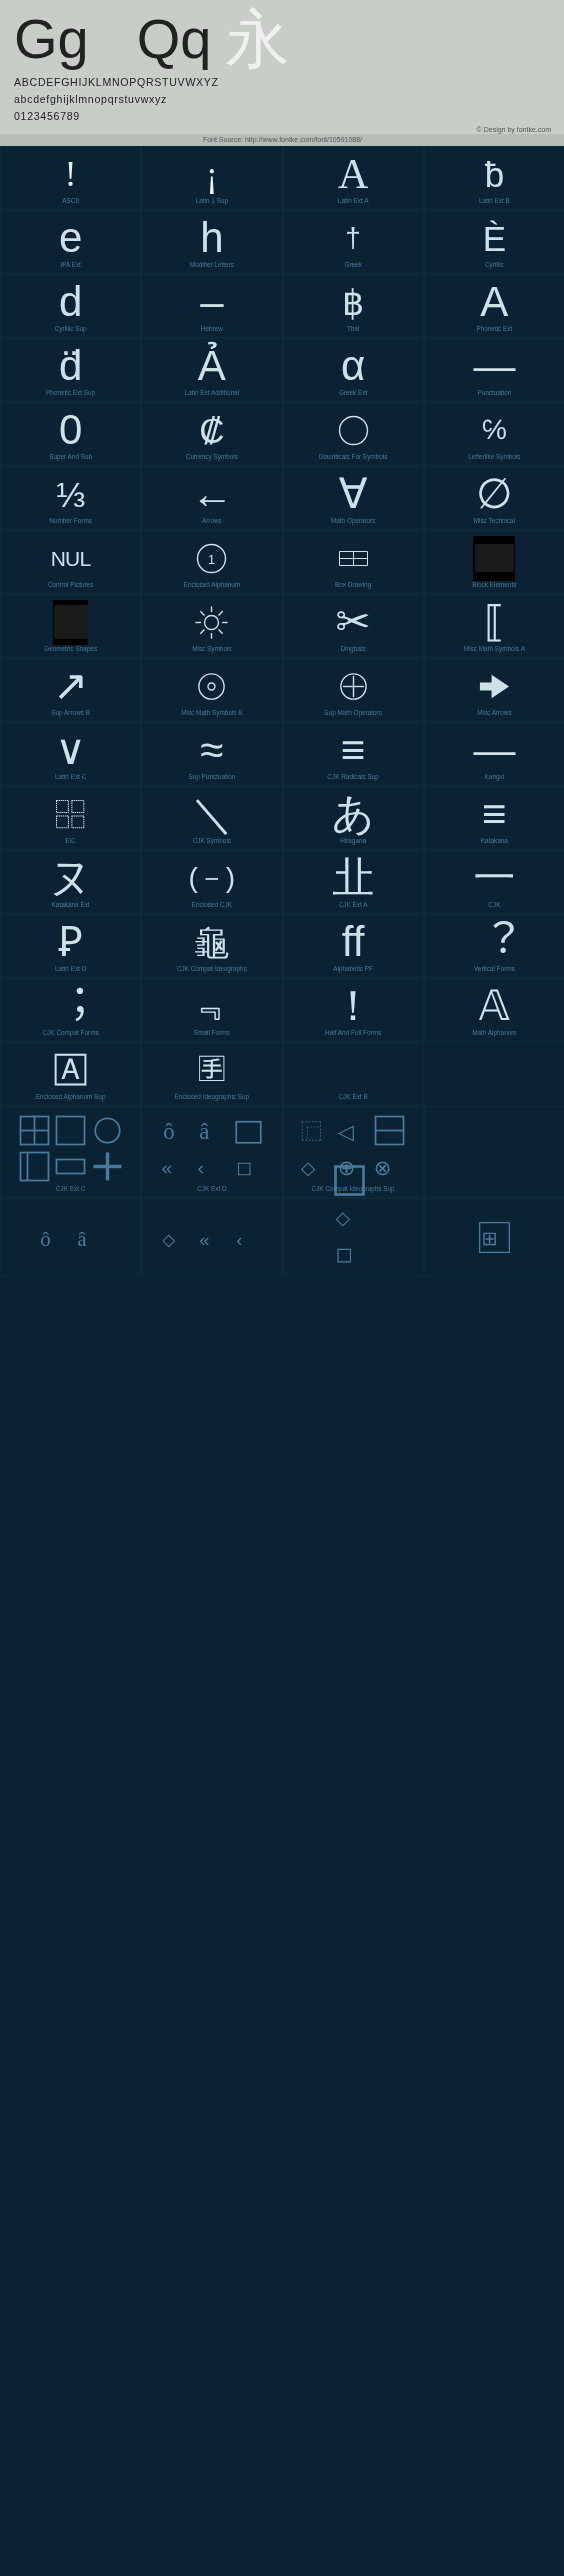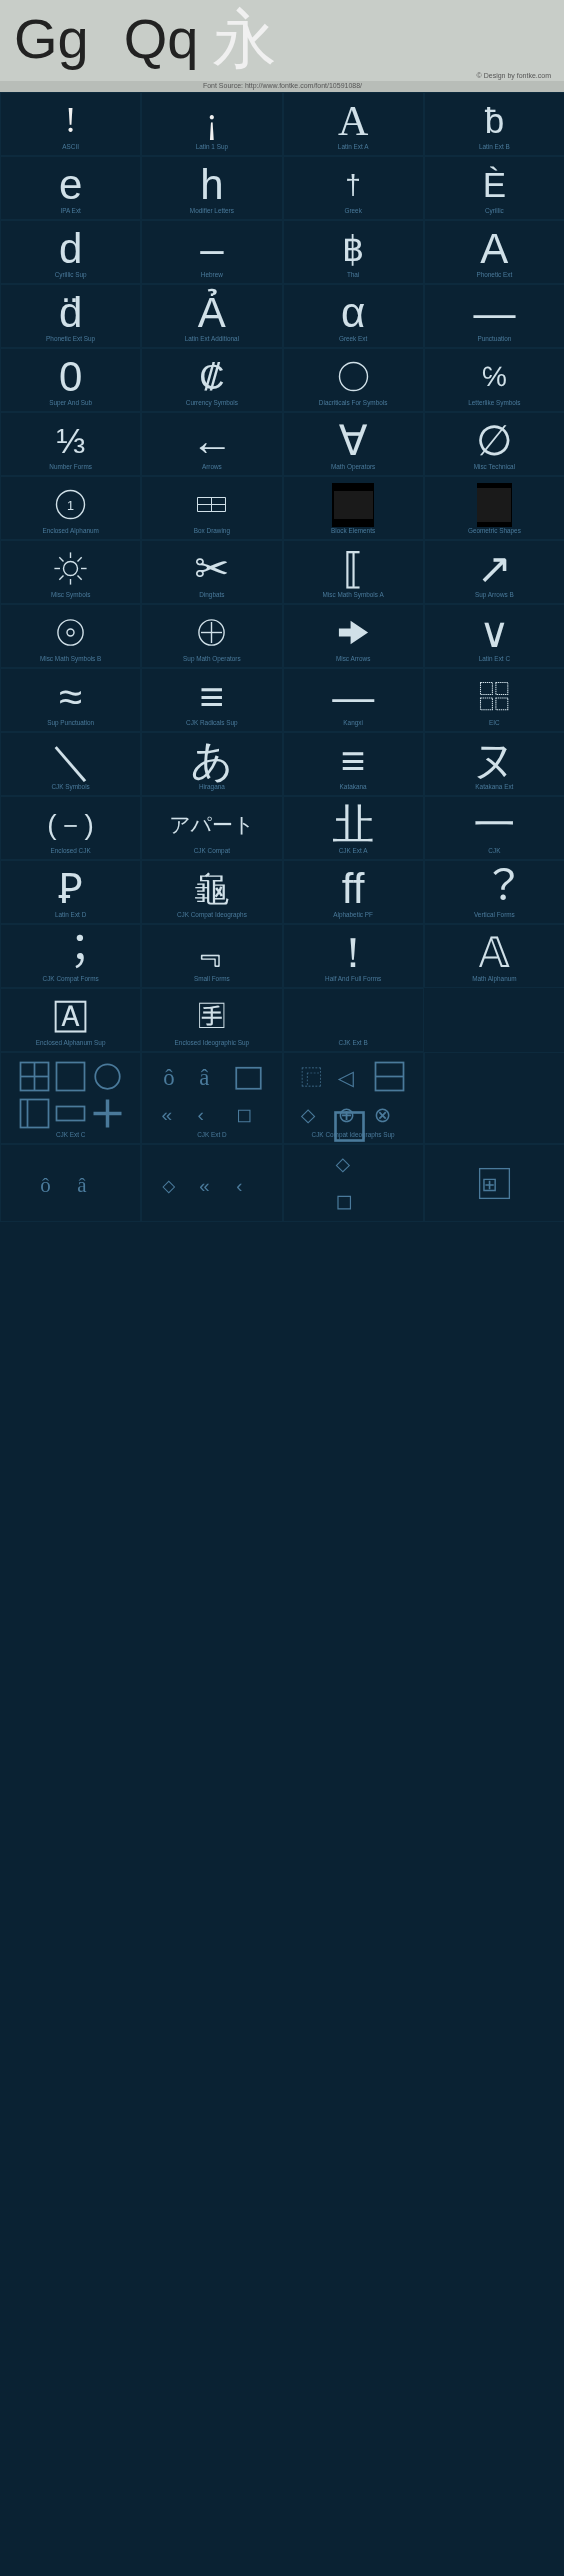--- a/index.html
+++ b/index.html
@@ -154,26 +154,31 @@
     }
   </style>
 </head>
 <body>
 
 <div>
 
   <div class="header-section">
     <div class="glyphs-preview">
       <div>
-        <div style="display:flex; gap:21px;text-align:right;">
+        <div style="display:flex; gap:34px;text-align:right;">
           <span class="glyph-large">Gg</span>
           <span class="glyph-large">Qq</span>
         </div>
       </div>
       <span class="glyph-cjk">永</span>
+    </div>
+    <div class="alphabet-rows">
+      <div>ABCDEFGHIJKLMNOPQRSTUVWXYZ</div>
+      <div>abcdefghijklmnopqrstuvwxyz</div>
+      <div>0123456789</div>
     </div>
     <div class="copyright-row">
       <span>© Design by fontke.com</span>
     </div>
   </div>
   <div class="source-row">
     <span>Font Source: http://www.fontke.com/font/10591088/</span>
   </div>
 
   <div class="char-grid">
@@ -323,20 +328,26 @@
         </div>
       <div class="char-label">Math Operators</div>
     </div>
     <div class="char-cell">
       <div class="char-symbol">
           <span class="glyph-text-xl" style="color:#d0e0e8;">∅</span>
         </div>
       <div class="char-label">Misc Technical</div>
     </div>
 
+    <div class="char-cell">
+      <div class="char-symbol">
+          <span class="glyph-text-sm" style="color:#d0e0e8; letter-spacing:-0.7px;">NUL</span>
+        </div>
+      <div class="char-label">Control Pictures</div>
+    </div>
     <div class="char-cell">
       <div class="char-symbol">
         <svg viewBox="0 0 50 50" width="35" height="35" style="font-size:44px">
           <circle cx="25" cy="25" r="20" stroke="#d0e0e8" stroke-width="2" fill="none"></circle>
           <text x="25" y="33" text-anchor="middle" font-size="18" fill="#d0e0e8" font-family="sans-serif">1</text>
         </svg>
       </div>
       <div class="char-label">Enclosed Alphanum</div>
     </div>
     <div class="char-cell">
@@ -487,26 +498,20 @@
       <div class="char-symbol">
           <span class="glyph-text-xl" style="color:#d0e0e8;">ヌ</span>
         </div>
       <div class="char-label">Katakana Ext</div>
     </div>
     <div class="char-cell">
       <div class="char-symbol">
           <span class="glyph-text" style="color:#d0e0e8;">(－)</span>
         </div>
       <div class="char-label">Enclosed CJK</div>
-    </div>
-    <div class="char-cell">
-      <div class="char-symbol">
-          <span class="glyph-text-sm" style="color:#d0e0e8; line-height:1;">アパート</span>
-        </div>
-      <div class="char-label">CJK Compat</div>
     </div>
     <div class="char-cell">
       <div class="char-symbol">
           <span class="glyph-text-xl" style="color:#d0e0e8;">㐀</span>
         </div>
       <div class="char-label">CJK Ext A</div>
     </div>
 
     <div class="char-cell">
       <div class="char-symbol">

